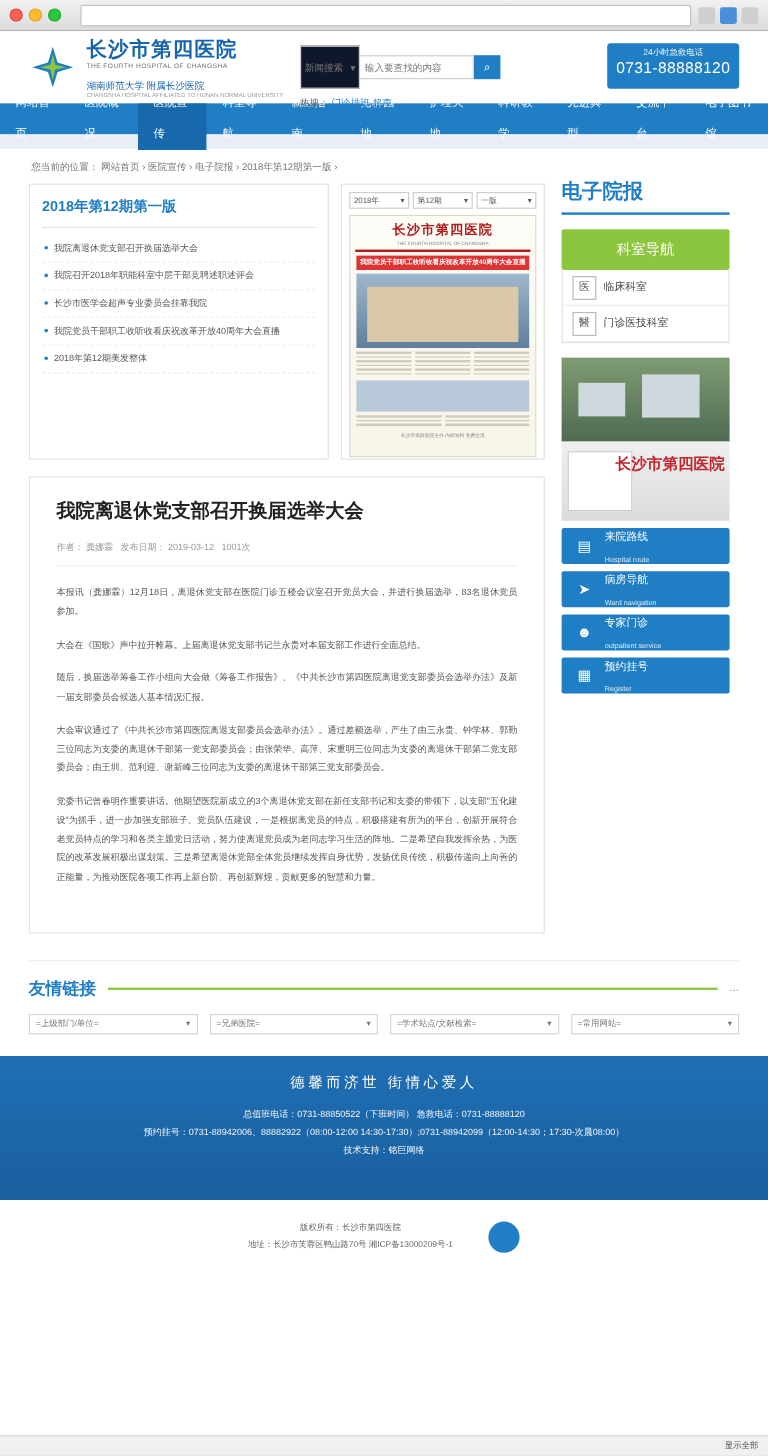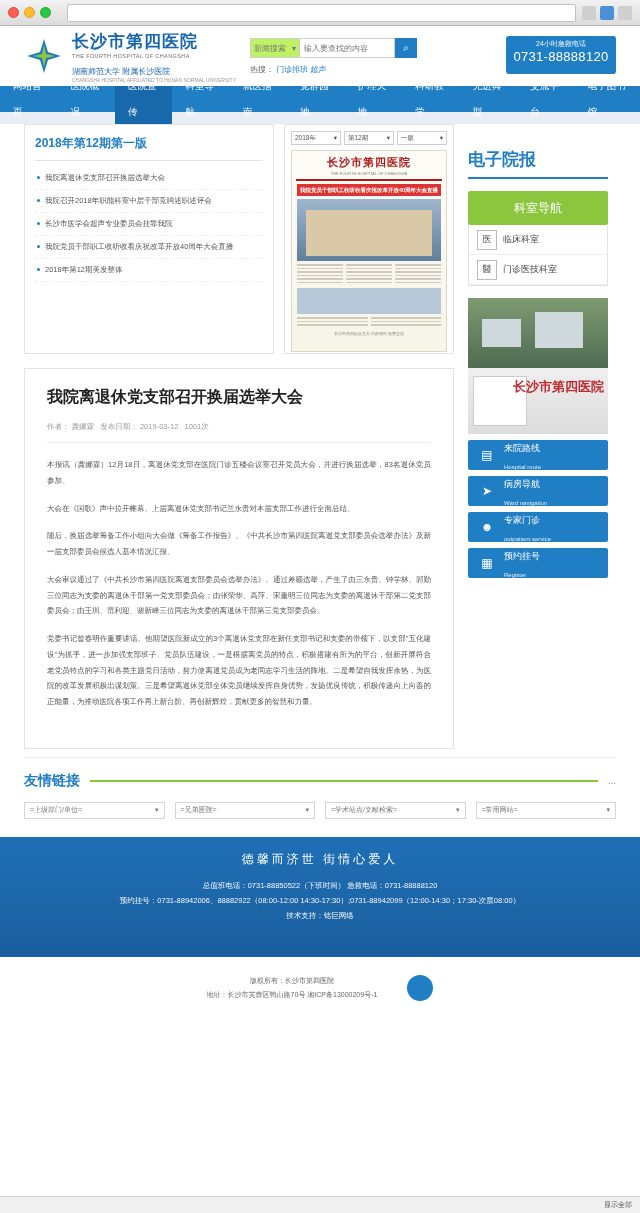--- a/index.html
+++ b/index.html
@@ -22,21 +22,21 @@
   
   .header{height:60px;background:#fff;display:flex;align-items:center;padding:0 24px;box-sizing:border-box;position:relative;}
   .logo{display:flex;align-items:center;gap:8px;}
   .logo-mark{width:40px;height:40px;position:relative;}
   .logo-txt-main{font-size:17px;color:#1765ad;font-weight:bold;letter-spacing:1px;}
   .logo-txt-en{font-size:5.5px;color:#6f6f6f;letter-spacing:.4px;}
   .logo-sub{font-size:8px;color:#1765ad;margin-top:7px;}
   .logo-sub2{font-size:5px;color:#999;}
   .search-wrap{position:absolute;left:250px;top:12px;}
   .search-row{display:flex;align-items:center;}
-  .sel{width:50px;height:20px;border:1px solid #cfcfcf;font-size:8px;color:#777;display:flex;align-items:center;justify-content:space-between;padding:0 3px;box-sizing:border-box;background:#bef264;}
+  .sel{width:50px;height:36px;border:1px solid #cfcfcf;font-size:8px;color:#777;display:flex;align-items:center;justify-content:space-between;padding:0 3px;box-sizing:border-box;background:#0f172a;}
   .sinput{width:95px;height:20px;border:1px solid #cfcfcf;border-left:none;font-size:8px;color:#999;padding:0 4px;box-sizing:border-box;outline:none;}
   .sbtn{width:22px;height:20px;background:#1f7ec4;color:#fff;display:flex;align-items:center;justify-content:center;font-size:10px;}
   .hot{font-size:8px;color:#666;margin-top:6px;}
   .hot a{color:#1f7ec4;text-decoration:none;}
   .tel-box{position:absolute;right:24px;top:10px;width:110px;height:38px;background:#1f7ec4;color:#fff;border-radius:3px;text-align:center;padding-top:3px;box-sizing:border-box;}
   .tel-box .l1{font-size:7px;opacity:.95;}
   .tel-box .l2{font-size:13px;font-weight:normal;letter-spacing:.3px;}
 
   
   .nav{height:26px;background:#1f7ec4;display:flex;align-items:center;justify-content:center;gap:0;}
@@ -91,21 +91,21 @@
   .rphoto .bld{position:absolute;background:#cfd8dd;}
   .rbook{height:66px;background:linear-gradient(#efefef,#dcdcdc);position:relative;overflow:hidden;}
   .rbook .cal{position:absolute;left:5px;top:8px;width:52px;height:48px;background:#fff;border:1px solid #ccc;}
   .rbook .red{position:absolute;right:4px;top:10px;font-size:13px;color:#c1272d;font-weight:bold;writing-mode:horizontal-tb;}
   .rbtn{height:30px;margin-top:6px;background:#1f7ec4;color:#fff;display:flex;align-items:center;gap:8px;padding:0 10px;box-sizing:border-box;border-radius:2px;}
   .rbtn .t1{font-size:9px;line-height:1.2;}
   .rbtn .t2{font-size:6px;opacity:.85;}
   .rbtn .ic{width:18px;height:18px;display:flex;align-items:center;justify-content:center;font-size:12px;}
 
   
-  .links{margin:8px 24px 0;border-top:1px solid #eee;padding-top:14px;}
+  .links{margin:22px 24px 0;border-top:1px solid #eee;padding-top:14px;}
   .links-head{display:flex;align-items:center;justify-content:space-between;}
   .links-title{font-size:14px;color:#1f7ec4;font-weight:bold;}
   .links-line{flex:1;height:2px;background:#8cc63f;margin:0 10px;}
   .links-row{display:flex;gap:10px;margin-top:12px;}
   .lsel{flex:1;height:17px;border:1px solid #d5d5d5;font-size:7px;color:#777;display:flex;align-items:center;justify-content:space-between;padding:0 5px;box-sizing:border-box;background:#fff;}
 
   
   .footer{margin-top:18px;height:120px;background:linear-gradient(#1f6fb5,#1a5f9e);color:#fff;text-align:center;padding-top:14px;box-sizing:border-box;position:relative;overflow:hidden;}
   .f-slogan{font-size:12px;letter-spacing:3px;margin-bottom:10px;}
   .f-line{font-size:7.5px;line-height:2;opacity:.95;}
@@ -184,20 +184,27 @@
     <a href="#">科研教学</a>
     <a href="#">先进典型</a>
     <a href="#">交流平台</a>
     <a href="#">电子图书馆</a>
   </div>
   <div class="banner"></div>
 
   <div class="content">
     <div class="left">
 
+      <div class="crumb">
+        <span>您当前的位置：</span>
+        <a href="#">网站首页</a> ›
+        <a href="#">医院宣传</a> ›
+        <a href="#">电子院报</a> ›
+        <a href="#">2018年第12期第一版</a> ›
+      </div>
 
       <div class="news-row">
         <div class="news-list">
           <div class="news-title">2018年第12期第一版</div>
           <ul>
             <li>我院离退休党支部召开换届选举大会</li>
             <li>我院召开2018年职能科室中层干部竞聘述职述评会</li>
             <li>长沙市医学会超声专业委员会挂靠我院</li>
             <li>我院党员干部职工收听收看庆祝改革开放40周年大会直播</li>
             <li>2018年第12期美发整体</li>

